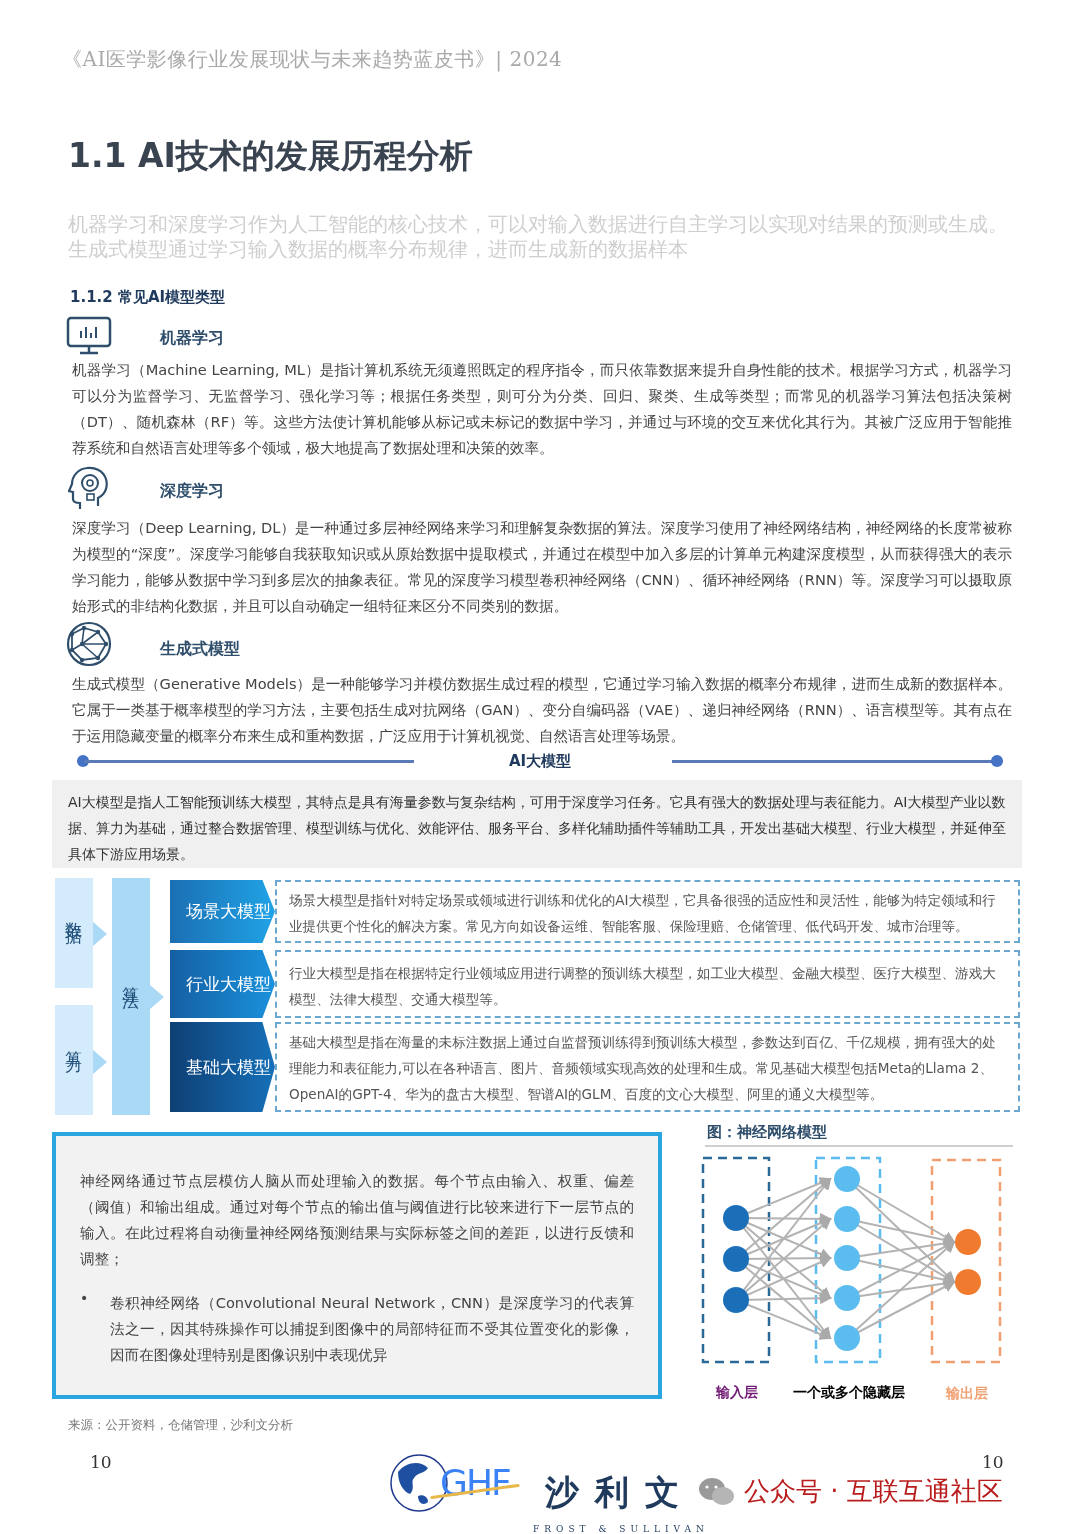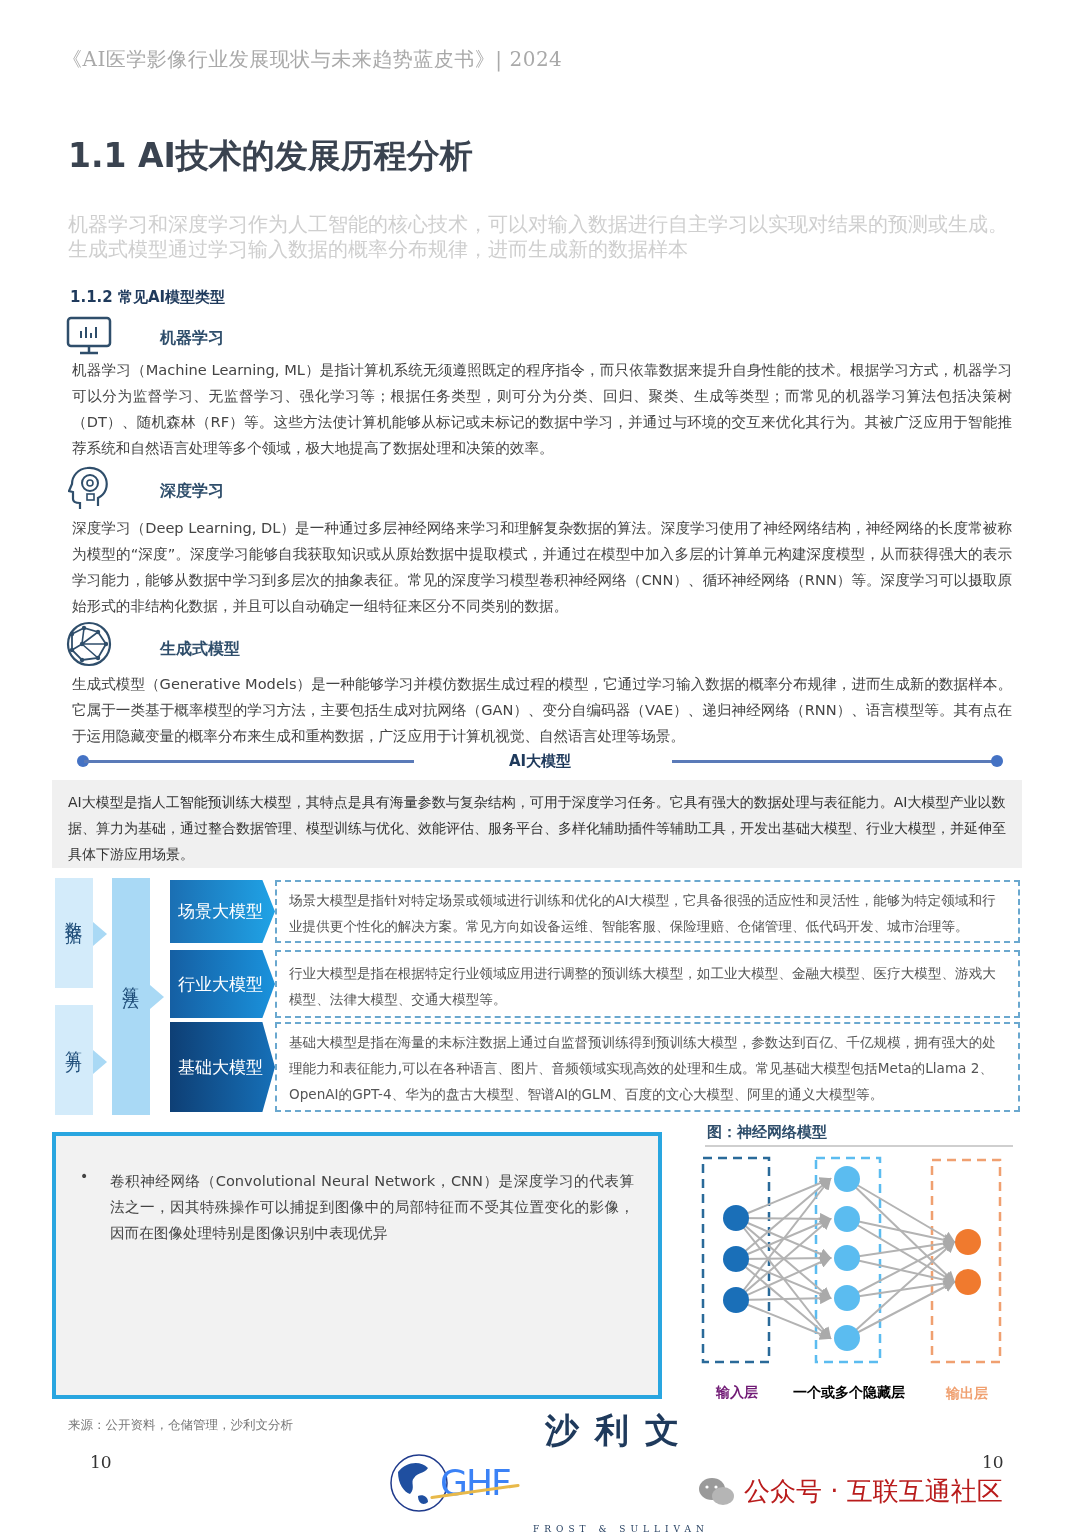--- a/index.html
+++ b/index.html
@@ -39,21 +39,21 @@
   
   .blk-light { background: #d3ebfa; }
   .blk-mid { background: #a9d9f5; }
   .vtext { font-size: 17px; color: #1f4e7a; writing-mode: vertical-rl; letter-spacing: 6px; }
   .arrow-r {
     width: 0; height: 0; border-top: 12px solid transparent; border-bottom: 12px solid transparent;
     border-left: 14px solid #a9d9f5;
   }
   .model-tab {
     left: 170px; width: 105px; color: #fff; font-size: 17px; display: flex; align-items: center;
-    padding-left: 8px; clip-path: polygon(0 0, 88% 0, 100% 50%, 88% 100%, 0 100%);
+    padding-left: 16px; clip-path: polygon(0 0, 88% 0, 100% 50%, 88% 100%, 0 100%);
   }
   .model-desc {
     left: 275px; width: 745px; border: 2px dashed #6aa8cf; padding: 6px 12px;
     font-size: 13.6px; line-height: 26px; color: #555;
   }
   
   .nn-box {
     left: 52px; top: 1132px; width: 610px; height: 267px; background: #f2f2f2;
     border: 4px solid #29a6e0; padding: 14px 24px;
   }
@@ -144,20 +144,21 @@
 <div class="abs model-tab" style="top:880px;height:63px;background:linear-gradient(90deg,#1b6fb3,#20a3e6);">场景大模型</div>
 <div class="abs model-desc" style="top:880px;height:63px;padding-top:5px;">场景大模型是指针对特定场景或领域进行训练和优化的AI大模型，它具备很强的适应性和灵活性，能够为特定领域和行业提供更个性化的解决方案。常见方向如设备运维、智能客服、保险理赔、仓储管理、低代码开发、城市治理等。</div>
 
 <div class="abs model-tab" style="top:950px;height:68px;background:linear-gradient(90deg,#155fa3,#1a92dc);">行业大模型</div>
 <div class="abs model-desc" style="top:950px;height:68px;padding-top:8px;">行业大模型是指在根据特定行业领域应用进行调整的预训练大模型，如工业大模型、金融大模型、医疗大模型、游戏大模型、法律大模型、交通大模型等。</div>
 
 <div class="abs model-tab" style="top:1022px;height:90px;background:linear-gradient(90deg,#0e3f75,#1670b8);">基础大模型</div>
 <div class="abs model-desc" style="top:1022px;height:90px;padding-top:5px;">基础大模型是指在海量的未标注数据上通过自监督预训练得到预训练大模型，参数达到百亿、千亿规模，拥有强大的处理能力和表征能力,可以在各种语言、图片、音频领域实现高效的处理和生成。常见基础大模型包括Meta的Llama 2、OpenAI的GPT-4、华为的盘古大模型、智谱AI的GLM、百度的文心大模型、阿里的通义大模型等。</div>
 
 <div class="abs nn-box">
+  <div class="nn-text" style="margin-top:18px;">神经网络通过节点层模仿人脑从而处理输入的数据。每个节点由输入、权重、偏差（阈值）和输出组成。通过对每个节点的输出值与阈值进行比较来进行下一层节点的输入。在此过程将自动衡量神经网络预测结果与实际标签之间的差距，以进行反馈和调整；</div>
   <div style="display:flex;margin-top:18px;">
     <span style="width:30px;font-size:14px;color:#444;">•</span>
     <span class="nn-text" style="flex:1;">卷积神经网络（Convolutional Neural Network，CNN）是深度学习的代表算法之一，因其特殊操作可以捕捉到图像中的局部特征而不受其位置变化的影像，因而在图像处理特别是图像识别中表现优异</span>
   </div>
 </div>
 
 <div class="abs source">来源：公开资料，仓储管理，沙利文分析</div>
 
 <div class="abs fig-title">图：神经网络模型</div>
 <div class="abs fig-rule"></div>
@@ -227,21 +228,21 @@
   <svg width="62" height="62" viewBox="0 0 62 62">
       <circle cx="31" cy="31" r="28" fill="none" stroke="#1f3a8c" stroke-width="1.5"></circle>
       <path d="M10 20 C18 10 32 8 40 16 C36 22 30 20 26 26 C22 30 28 36 22 42 C16 40 10 32 10 20 Z" fill="#1f4fa0"></path>
       <path d="M30 44 C34 42 40 44 40 50 C36 54 30 52 30 44 Z" fill="#1f4fa0"></path>
     </svg>
 </div>
 <div class="abs" style="left:440px;top:1462px;font-size:36px;font-weight:normal;color:#3b82f6;letter-spacing:-2px;">GHF</div>
 <div class="abs" style="left:430px;top:1490px;width:90px;height:3px;background:#e8b94a;border-radius:2px;transform:rotate(-8deg);"></div>
 
 <div class="abs frost" style="left:533px;top:1524px;">FROST &amp; SULLIVAN</div>
-<div class="abs footer-logo-text" style="left:545px;top:1408px;">沙利文</div>
+<div class="abs footer-logo-text" style="left:545px;top:1470px;">沙利文</div>
 
 <div class="abs" style="left:698px;top:1476px;width:38px;height:32px;">
   <svg width="38" height="32" viewBox="0 0 38 32">
       <ellipse cx="14" cy="13" rx="13" ry="11" fill="#9a9a9a"></ellipse>
       <ellipse cx="25" cy="20" rx="11" ry="9" fill="#b5b5b5"></ellipse>
       <circle cx="9" cy="11" r="1.6" fill="#fff"></circle>
       <circle cx="18" cy="11" r="1.6" fill="#fff"></circle>
     </svg>
 </div>
 <div class="abs watermark" style="left:744px;top:1474px;">公众号 · 互联互通社区</div>

